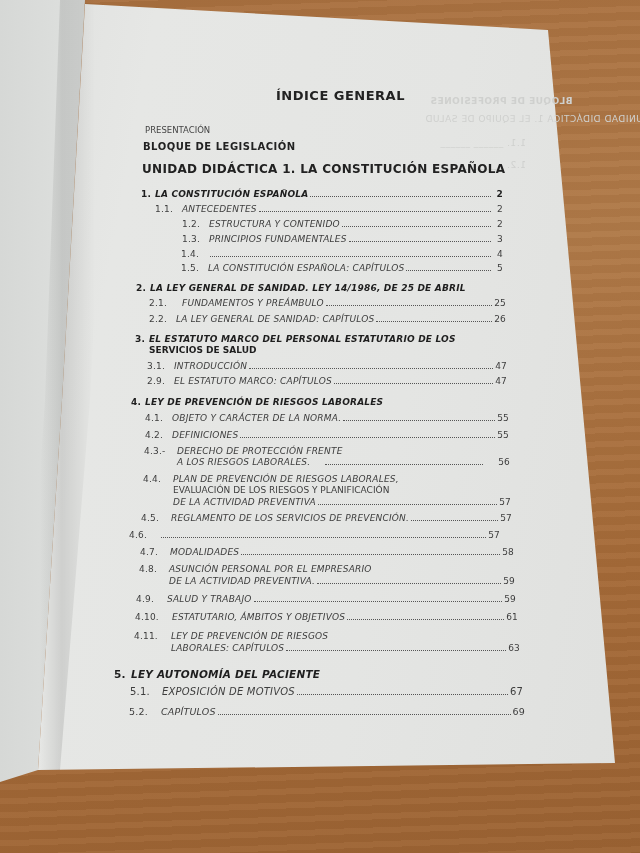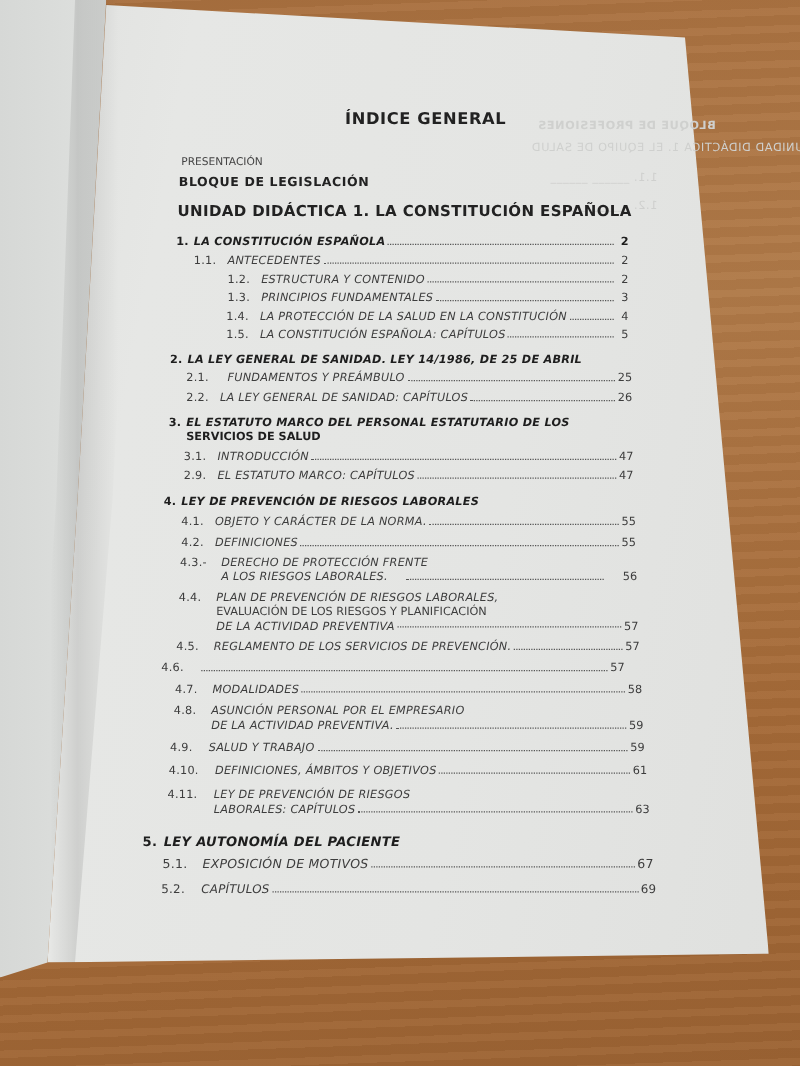--- a/index.html
+++ b/index.html
@@ -86,21 +86,20 @@
   <span class="page">2</span>
 </div>
 <div class="line sub" style="left:182px;top:234px;width:321px;">
   <span class="num" style="width:27px;">1.3.</span>
   <span class="label">PRINCIPIOS FUNDAMENTALES</span>
   <span class="leader"></span>
   <span class="page">3</span>
 </div>
 <div class="line sub" style="left:181px;top:249px;width:322px;">
   <span class="num" style="width:27px;">1.4.</span>
-  <span class="label">LA PROTECCIÓN DE LA SALUD EN LA CONSTITUCIÓN</span>
   <span class="leader"></span>
   <span class="page">4</span>
 </div>
 <div class="line sub" style="left:181px;top:263px;width:322px;">
   <span class="num" style="width:27px;">1.5.</span>
   <span class="label">LA CONSTITUCIÓN ESPAÑOLA: CAPÍTULOS</span>
   <span class="leader"></span>
   <span class="page">5</span>
 </div>
 
@@ -162,21 +161,21 @@
 <div class="line sub" style="left:177px;top:457px;width:333px;gap:13px;">
   <span class="label">A LOS RIESGOS LABORALES.</span>
   <span class="leader"></span>
   <span class="page">56</span>
 </div>
 <div class="line sub" style="left:143px;top:474px;">
   <span class="num" style="width:30px;">4.4.</span>
   <span class="label">PLAN DE PREVENCIÓN DE RIESGOS LABORALES,</span>
 </div>
 <div class="cont" style="left:173px;top:485px;">EVALUACIÓN DE LOS RIESGOS Y PLANIFICACIÓN</div>
-<div class="line sub" style="left:173px;top:497px;width:338px;align-items:center;">
+<div class="line sub" style="left:173px;top:497px;width:338px;">
   <span class="label">DE LA ACTIVIDAD PREVENTIVA</span>
   <span class="leader"></span>
   <span class="page">57</span>
 </div>
 <div class="line sub" style="left:141px;top:513px;width:371px;">
   <span class="num" style="width:30px;">4.5.</span>
   <span class="label">REGLAMENTO DE LOS SERVICIOS DE PREVENCIÓN.</span>
   <span class="leader"></span>
   <span class="page">57</span>
 </div>
@@ -201,21 +200,21 @@
   <span class="page">59</span>
 </div>
 <div class="line sub" style="left:136px;top:594px;width:380px;">
   <span class="num" style="width:31px;">4.9.</span>
   <span class="label">SALUD Y TRABAJO</span>
   <span class="leader"></span>
   <span class="page">59</span>
 </div>
 <div class="line sub" style="left:135px;top:612px;width:383px;">
   <span class="num" style="width:37px;">4.10.</span>
-  <span class="label">DEFINICIONES, ÁMBITOS Y OBJETIVOS</span>
+  <span class="label">ESTATUTARIO, ÁMBITOS Y OBJETIVOS</span>
   <span class="leader"></span>
   <span class="page">61</span>
 </div>
 <div class="line sub" style="left:134px;top:631px;">
   <span class="num" style="width:37px;">4.11.</span>
   <span class="label">LEY DE PREVENCIÓN DE RIESGOS</span>
 </div>
 <div class="line sub" style="left:171px;top:643px;width:349px;">
   <span class="label">LABORALES: CAPÍTULOS</span>
   <span class="leader"></span>

